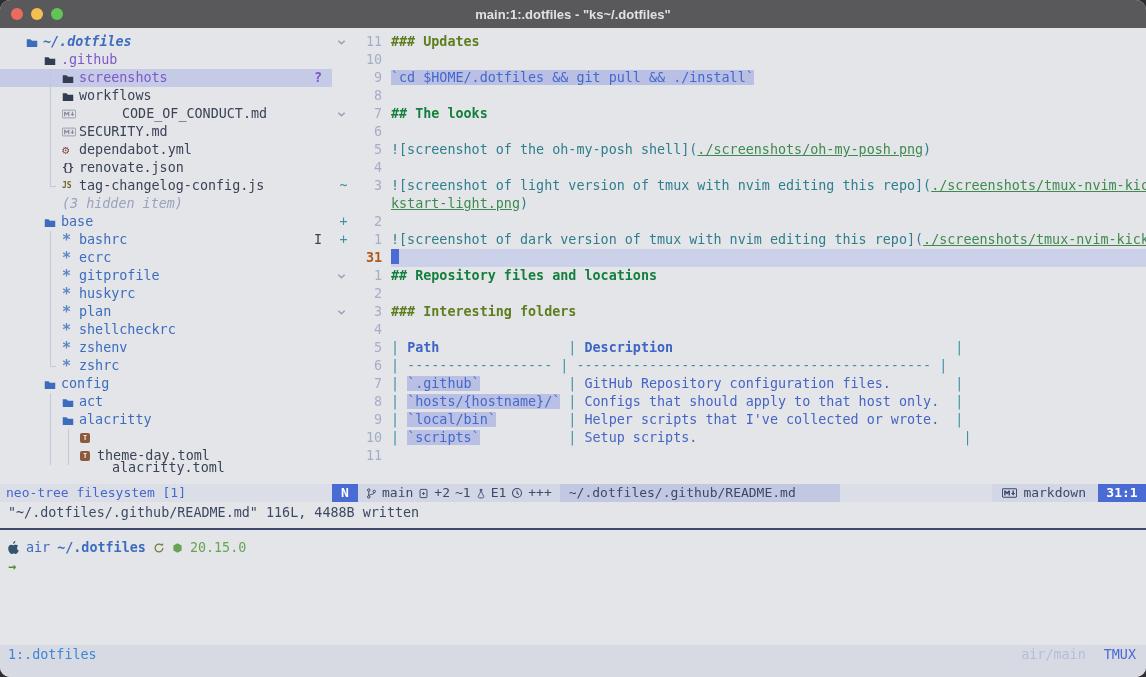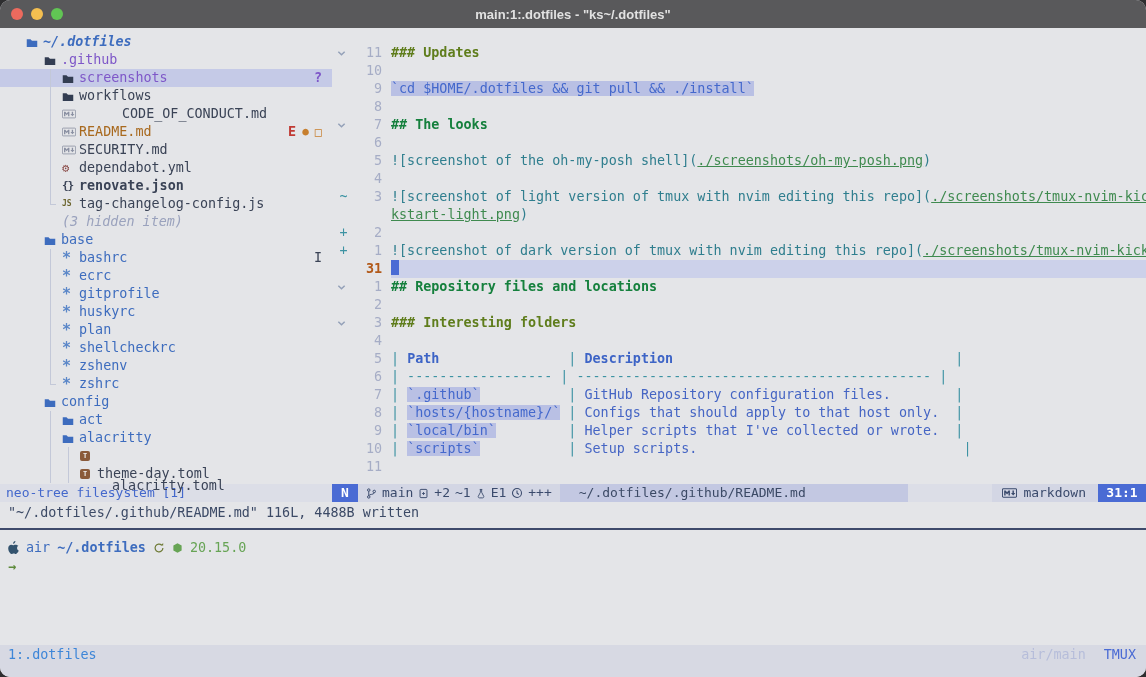--- a/index.html
+++ b/index.html
@@ -10,21 +10,21 @@
   .traffic{display:flex;gap:8px;padding-left:11px;}
   .dot{width:12px;height:12px;border-radius:50%;}
   .dot.red{background:#ec6a5e;}
   .dot.yellow{background:#f4bf50;}
   .dot.green{background:#61c554;}
   .title{position:absolute;left:0;right:0;text-align:center;color:#e2e2e2;
     font-family:"Liberation Sans",sans-serif;font-weight:bold;font-size:13px;}
   
   .main{display:flex;height:456px;background:#e4e5e8;}
   .sidebar{width:332px;padding-top:5px;position:relative;box-sizing:border-box;}
-  .editor{flex:1;padding-top:5px;position:relative;margin-top:11px;}
+  .editor{flex:1;padding-top:5px;position:relative;}
   
   .srow{position:relative;height:18px;line-height:18px;white-space:pre;}
   .srow.sel{background:#c5cae7;}
   .sicon{position:absolute;top:0;height:18px;display:flex;align-items:center;}
   .slabel{position:absolute;top:0;height:18px;}
   .c-root{color:#3d6cbe;font-weight:bold;font-style:italic;}
   .c-blue{color:#3d6cbe;}
   .c-purple{color:#7e57c8;}
   .c-navy{color:#3a4356;}
   .c-orange{color:#a8691e;}
@@ -58,21 +58,21 @@
   .txt{color:#2f7e8e;}
   .url{color:#3f8a4f;text-decoration:underline;}
   .tbl{color:#3d93a3;}
   .tblh{color:#3d64c6;font-weight:bold;}
   .desc{color:#4565c4;}
   
   .statusline{height:18px;display:flex;background:#dcdee7;font-size:13px;line-height:18px;}
   .st-neotree{width:332px;box-sizing:border-box;padding-left:6px;color:#4468cc;white-space:pre;}
   .st-mode{width:26px;background:#4a6bd4;color:#fff;font-weight:bold;text-align:center;}
   .st-info{background:#d3d6e4;color:#3a4a6c;display:flex;align-items:center;gap:5px;padding:0 8px;white-space:pre;}
-  .st-file{width:348px;box-sizing:border-box;background:#c3c8e2;color:#3c4a66;padding-left:19px;white-space:pre;overflow:hidden;}
+  .st-file{width:280px;box-sizing:border-box;background:#c3c8e2;color:#3c4a66;padding-left:9px;white-space:pre;overflow:hidden;}
   .st-spacer{flex:1;background:#dcdee7;}
   .st-ft{background:#d3d6e4;color:#3a4a6c;display:flex;align-items:center;gap:6px;padding:0 12px 0 10px;}
   .st-pos{width:48px;background:#4a6bd4;color:#fff;font-weight:bold;text-align:center;}
   
   .msgline{height:26px;line-height:22px;padding-left:8px;color:#3c4a66;white-space:pre;}
   .paneborder{height:2px;background:#3e4a6b;}
   .shell{height:115px;padding:8px 0 0 8px;box-sizing:border-box;}
   .promptline{height:19px;line-height:19px;display:flex;align-items:center;gap:7px;white-space:pre;}
   .p-host{color:#3d6cbe;}
   .p-cwd{color:#3d6cbe;font-weight:bold;}
@@ -113,27 +113,23 @@
         <div class="srow"><i class="guide" style="left: 50px;"></i><span class="sicon" style="left: 62px;"><svg width="12" height="11" viewBox="0 0 16 14">
               <path d="M1 2.5h5l2 2h7v8.5H1z" fill="#333d52"></path>
             </svg></span><span class="slabel c-navy" style="left: 79px;">workflows</span></div>
         <div class="srow"><i class="guide" style="left: 50px;"></i><span class="sicon" style="left: 62px;"><svg width="14" height="10" viewBox="0 0 208 128">
               <rect x="6" y="6" width="196" height="116" rx="12" fill="none" stroke="#8a90a2" stroke-width="12"></rect>
               <path d="M30 98V30h20l20 25 20-25h20v68H90V59L70 84 50 59v39zm125 0l-30-33h20V30h20v35h20z" fill="#8a90a2"></path>
             </svg></span><span class="slabel c-navy" style="left: 79px; margin-left: 43px;">CODE_OF_CONDUCT.md</span></div>
         <div class="srow"><i class="guide" style="left: 50px;"></i><span class="sicon" style="left: 62px;"><svg width="14" height="10" viewBox="0 0 208 128">
               <rect x="6" y="6" width="196" height="116" rx="12" fill="none" stroke="#8a90a2" stroke-width="12"></rect>
               <path d="M30 98V30h20l20 25 20-25h20v68H90V59L70 84 50 59v39zm125 0l-30-33h20V30h20v35h20z" fill="#8a90a2"></path>
-            </svg></span><span class="slabel c-orange" style="left: 79px;">README.md</span><span class="badges"><span class="b-err">E</span><span class="b-dot">●</span><span class="b-sq">□</span></span></div>
-        <div class="srow"><i class="guide" style="left: 50px;"></i><span class="sicon" style="left: 62px;"><svg width="14" height="10" viewBox="0 0 208 128">
-              <rect x="6" y="6" width="196" height="116" rx="12" fill="none" stroke="#8a90a2" stroke-width="12"></rect>
-              <path d="M30 98V30h20l20 25 20-25h20v68H90V59L70 84 50 59v39zm125 0l-30-33h20V30h20v35h20z" fill="#8a90a2"></path>
             </svg></span><span class="slabel c-navy" style="left: 79px;">SECURITY.md</span></div>
         <div class="srow"><i class="guide" style="left: 50px;"></i><span class="sicon" style="left: 62px;"><span class="ic-gear">⚙</span></span><span class="slabel c-navy" style="left: 79px;">dependabot.yml</span></div>
-        <div class="srow"><i class="guide" style="left: 50px;"></i><span class="sicon" style="left: 62px;"><span class="ic-braces">{}</span></span><span class="slabel c-navy" style="left: 79px; font-weight: bold;">renovate.json</span></div>
+        <div class="srow"><i class="guide" style="left: 50px;"></i><span class="sicon" style="left: 62px;"><span class="ic-braces">{}</span></span><span class="slabel c-navy" style="left: 79px;">renovate.json</span></div>
         <div class="srow"><i class="guide half" style="left: 50px;"></i><i class="gstub" style="left: 50px; top: 9px;"></i><span class="sicon" style="left: 62px;"><span class="ic-js">JS</span></span><span class="slabel c-navy" style="left: 79px;">tag-changelog-config.js</span></div>
         <div class="srow"><span class="slabel c-hidden" style="left: 62px;">(3 hidden item)</span></div>
         <div class="srow"><span class="sicon" style="left: 44px;"><svg width="12" height="11" viewBox="0 0 16 14">
               <path d="M1 2.5h5l2 2h7v8.5H1z" fill="#3d6cbe"></path>
             </svg></span><span class="slabel c-blue" style="left: 61px;">base</span></div>
         <div class="srow"><i class="guide" style="left: 50px;"></i><span class="sicon" style="left: 62px;"><span class="ic-star">*</span></span><span class="slabel c-blue" style="left: 79px;">bashrc</span><span class="badges"><span class="b-i">I</span></span></div>
         <div class="srow"><i class="guide" style="left: 50px;"></i><span class="sicon" style="left: 62px;"><span class="ic-star">*</span></span><span class="slabel c-blue" style="left: 79px;">ecrc</span></div>
         <div class="srow"><i class="guide" style="left: 50px;"></i><span class="sicon" style="left: 62px;"><span class="ic-star">*</span></span><span class="slabel c-blue" style="left: 79px;">gitprofile</span></div>
         <div class="srow"><i class="guide" style="left: 50px;"></i><span class="sicon" style="left: 62px;"><span class="ic-star">*</span></span><span class="slabel c-blue" style="left: 79px;">huskyrc</span></div>
         <div class="srow"><i class="guide" style="left: 50px;"></i><span class="sicon" style="left: 62px;"><span class="ic-star">*</span></span><span class="slabel c-blue" style="left: 79px;">plan</span></div>

